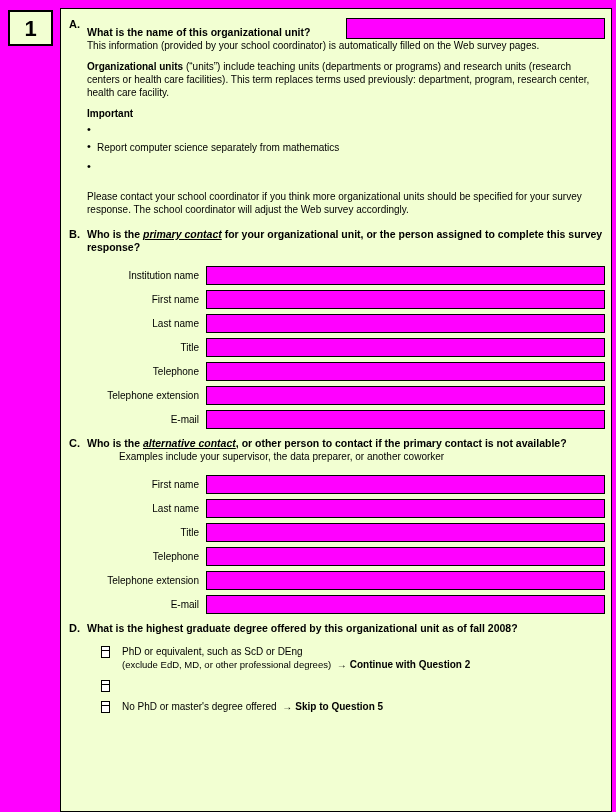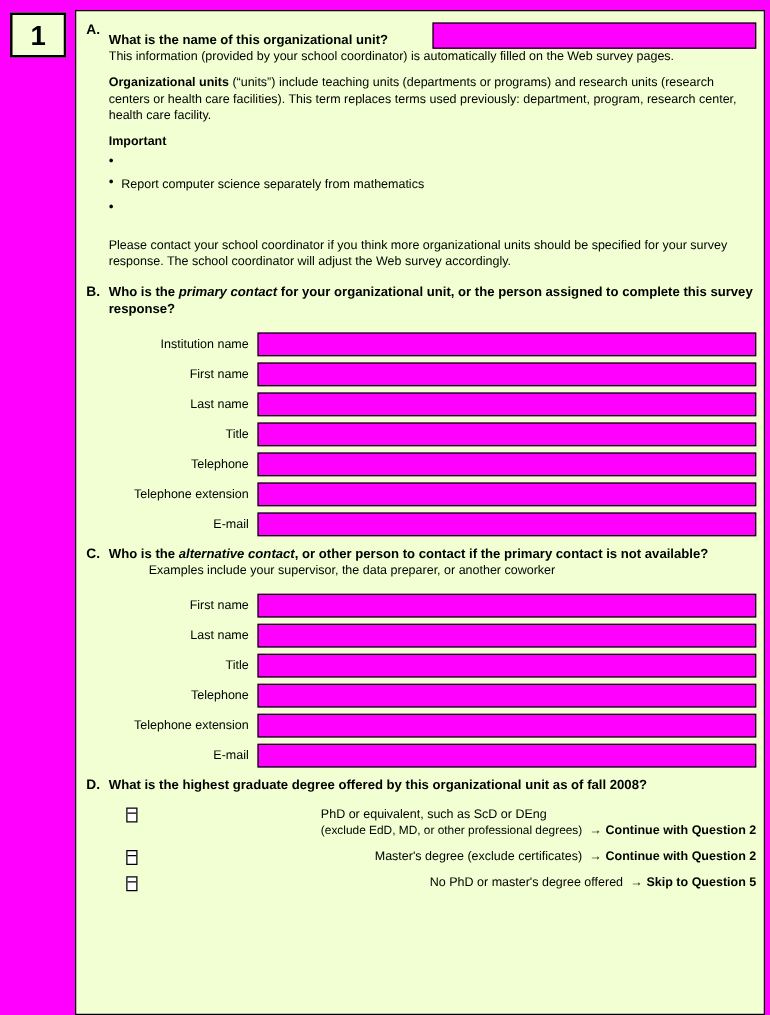--- a/index.html
+++ b/index.html
@@ -28,42 +28,42 @@
     border:1px solid #000;
     padding:9px 6px 4px 6px;
     overflow:hidden;
   }
   .section { position:relative; padding-left:20px; }
   .letter {
     position:absolute; left:2px; top:0;
     font-weight:bold; font-size:11px;
   }
   .q { font-weight:bold; font-size:10.5px; line-height:13px; }
-  .q .em { font-style:italic; }
+  .q .em { font-style:italic; text-decoration:underline; }
   .qa-row { display:flex; align-items:flex-end; }
   .qa-row .q { padding-top:4px; width:258px; }
   .unit-input { margin-left:auto; width:259px; height:21px; }
   .m-input {
     background:#FF00FF;
     border:1px solid #000;
     display:block;
     border-radius:0;
   }
   .para { margin-bottom:8px; max-width:520px; }
   .imp { font-weight:bold; margin-bottom:4px; }
   .bullets { margin-bottom:8px; }
   .bullet-row { display:flex; margin-bottom:7px; }
   .bullet-dot { flex:none; width:10px; font-size:11px; line-height:10px; }
   .fields { margin-top:12px; }
   .field-row { display:flex; align-items:center; margin-bottom:5px; }
   .field-label { flex:none; width:119px; text-align:right; padding-right:7px; }
   .field-input { flex:1; height:19px; }
   .sec { margin-bottom:8px; }
   .options { margin-top:10px; padding-left:14px; }
-  .option-row { display:flex; align-items:flex-start; margin-bottom:8px;justify-content:space-between; }
+  .option-row { display:flex; align-items:flex-start; margin-bottom:8px; }
   .checkbox-icon {
     flex:none; width:9px; height:12px;
     border:1px solid #000;
     background-color:#fff;
     background-image:linear-gradient(#000,#000);
     background-repeat:no-repeat;
     background-position:0 3px;
     background-size:100% 1px;
     margin-top:1px; margin-right:12px;
     cursor:pointer;
@@ -177,23 +177,20 @@
     <div class="options">
       <div class="option-row">
         <span class="checkbox-icon"></span>
         <span>
           <span>PhD or equivalent, such as ScD or DEng</span><br>
           <span class="opt-sub">(exclude EdD, MD, or other professional degrees) </span><span class="arrow">→</span><span class="opt-action">Continue with Question 2</span>
         </span>
       </div>
       <div class="option-row">
         <span class="checkbox-icon"></span>
-        <span>
-          <span>Master's degree (exclude certificates) </span><span class="arrow">→</span><span class="opt-action">Continue with Question 2</span>
-        </span>
       </div>
       <div class="option-row">
         <span class="checkbox-icon"></span>
         <span>
           <span>No PhD or master's degree offered </span><span class="arrow">→</span><span class="opt-action">Skip to Question 5</span>
         </span>
       </div>
     </div>
   </div>
 

